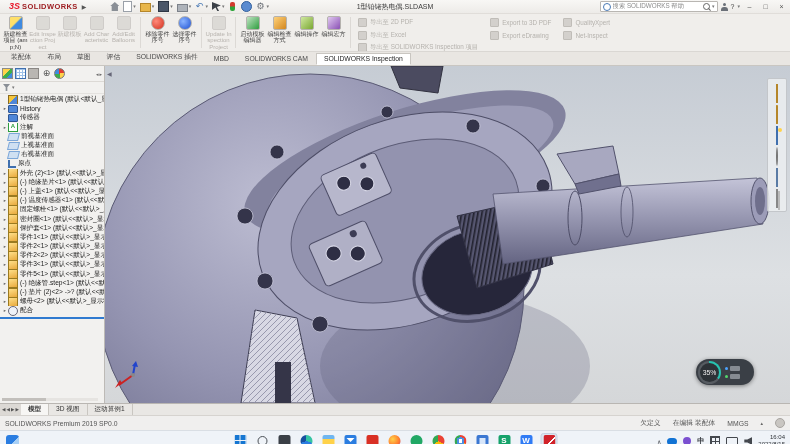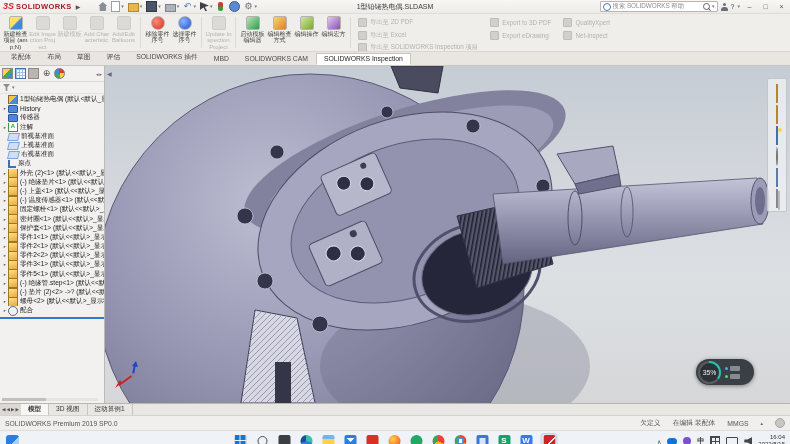--- a/index.html
+++ b/index.html
@@ -1,21 +1,21 @@
 <!DOCTYPE html>
 <html><head>
 <meta charset="utf-8">
 <style>
   html,body{margin:0;padding:0;}
   body{width:790px;height:444px;overflow:hidden;font-family:"Liberation Sans","DejaVu Sans",sans-serif;background:#f0eeeb;-webkit-font-smoothing:antialiased;}
   .app{position:relative;width:790px;height:444px;display:flex;flex-direction:column;}
 
   
   .titlebar{height:13px;display:flex;align-items:center;background:linear-gradient(#f8f7f5,#edebe8);border-bottom:1px solid #e0ddd9;font-size:7px;color:#333;position:relative;flex:none;}
-  .logo{display:flex;align-items:center;gap:2px;padding:0 3px;flex:none;}
+  .logo{display:flex;align-items:center;gap:2px;padding:0 9px;flex:none;}
   .logo-mark{color:#e8192c;font-weight:bold;font-style:italic;font-size:9px;line-height:9px;}
   .logo-text{color:#9d1c20;font-weight:bold;font-size:7.5px;letter-spacing:.4px;}
   .logo-arrow{color:#555;font-size:6px;margin-left:2px;}
   .qat{display:flex;align-items:center;gap:2px;margin-left:14px;flex:none;}
   .qat-btn{display:flex;align-items:center;gap:1px;padding:0 1px;height:11px;}
   .qic{width:9px;height:9px;display:inline-block;position:relative;}
   .caret{font-size:5px;color:#777;line-height:5px;}
   .qic-home{background:#8a8f96;clip-path:polygon(50% 0,100% 45%,85% 45%,85% 100%,15% 100%,15% 45%,0 45%);}
   .qic-new-document{background:#fff;border:1px solid #9aa0a8;width:7px;height:9px;}
   .qic-open{background:#e8b64a;border:1px solid #b5862a;height:7px;margin-top:2px;}

